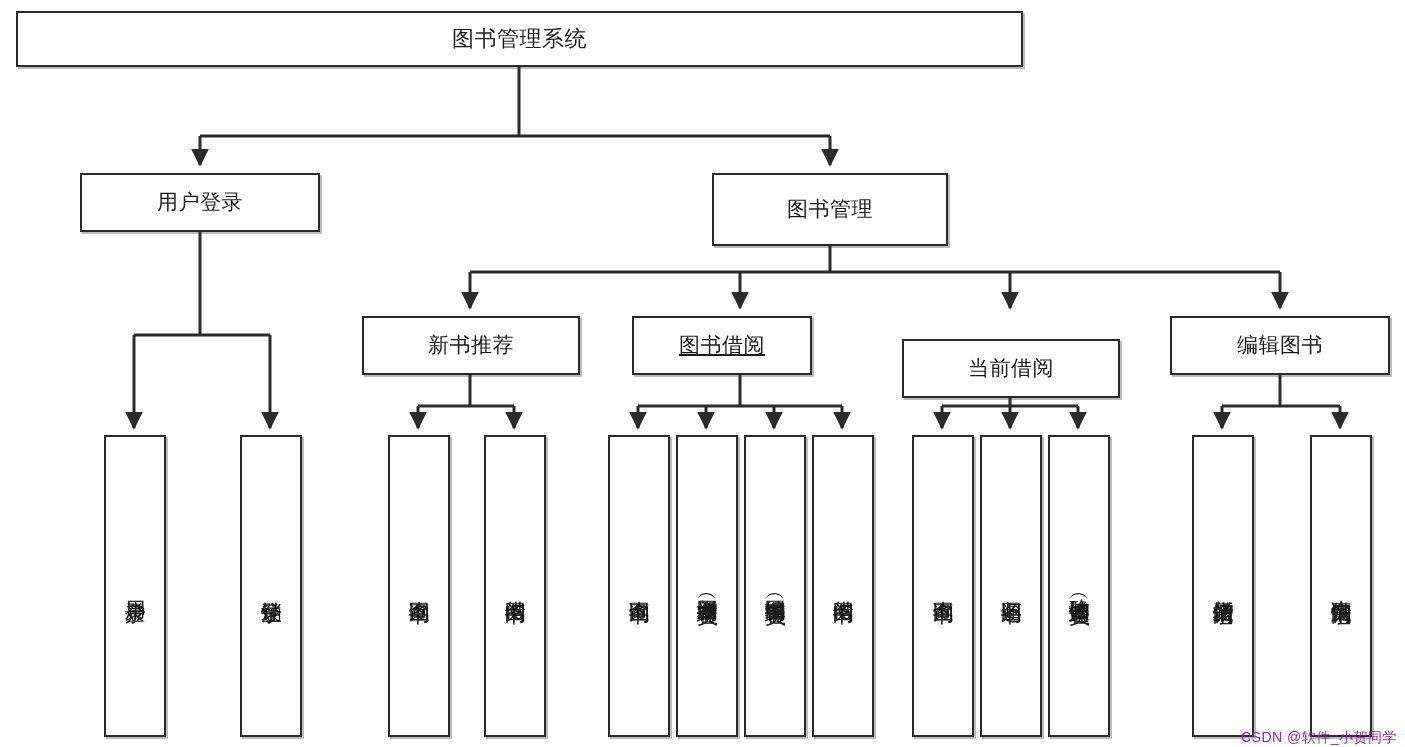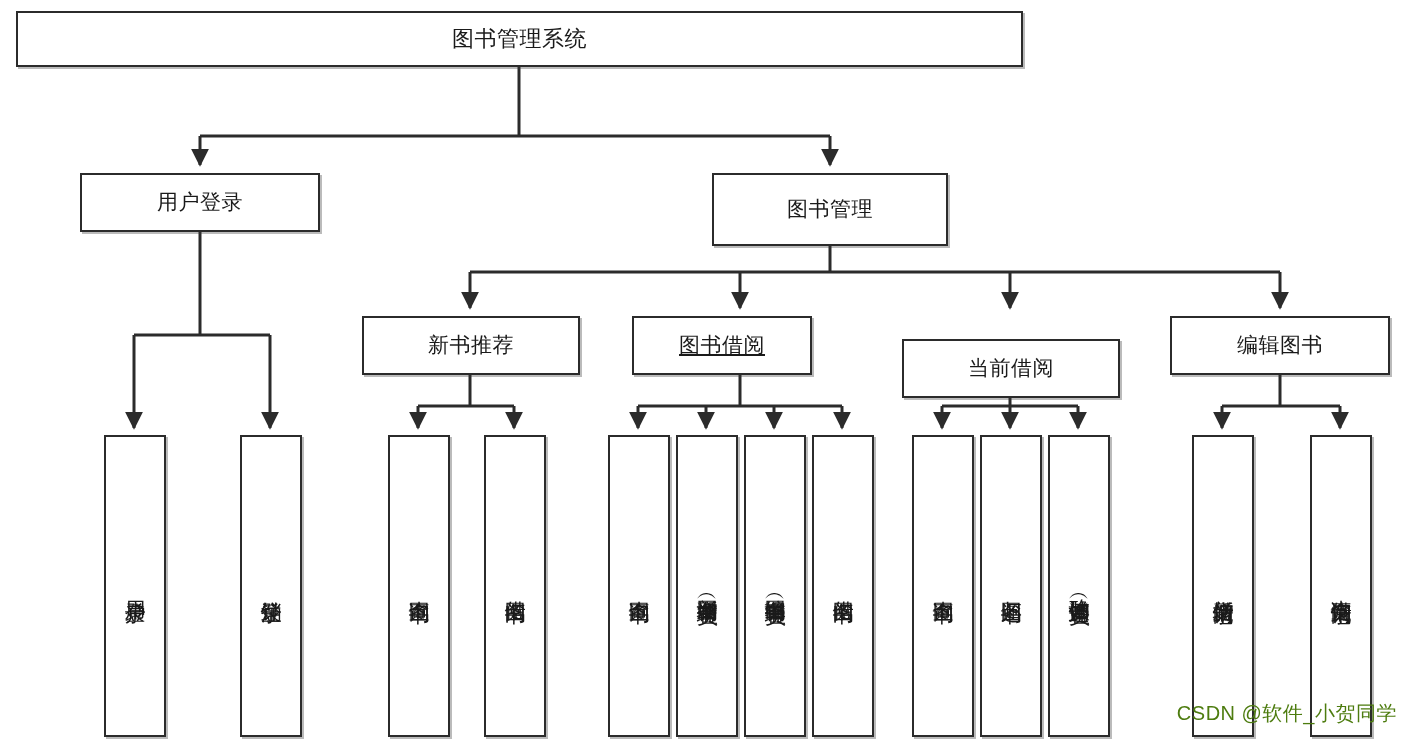--- a/index.html
+++ b/index.html
@@ -57,23 +57,23 @@
     writing-mode: vertical-rl;
     text-orientation: upright;
     font-size: 21px;
     line-height: 1.06;
     letter-spacing: 1px;
     white-space: nowrap;
   }
   #watermark {
     position: absolute;
     right: 8px;
-    bottom: 20px;
-    font-size: 20px;
-    color: #4d7c0f;
+    bottom: 0;
+    font-size: 14px;
+    color: #a21caf;
     letter-spacing: 0.5px;
     white-space: nowrap;
     user-select: none;
   }
 </style>
 </head>
 <body>
 
 <div id="canvas">
 

